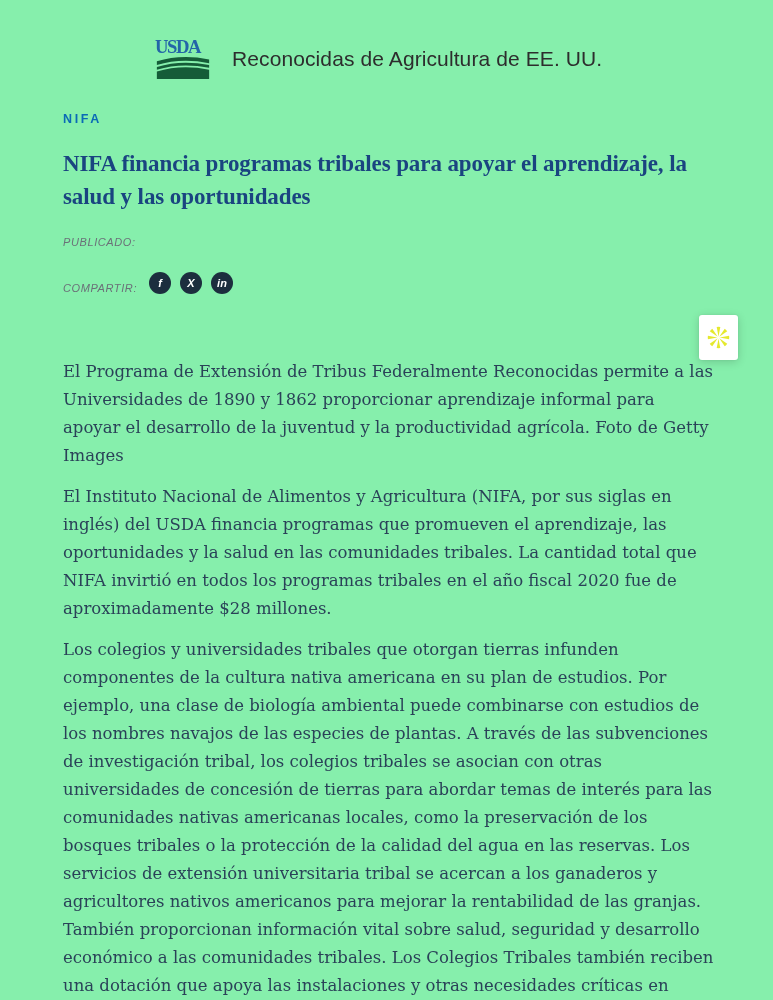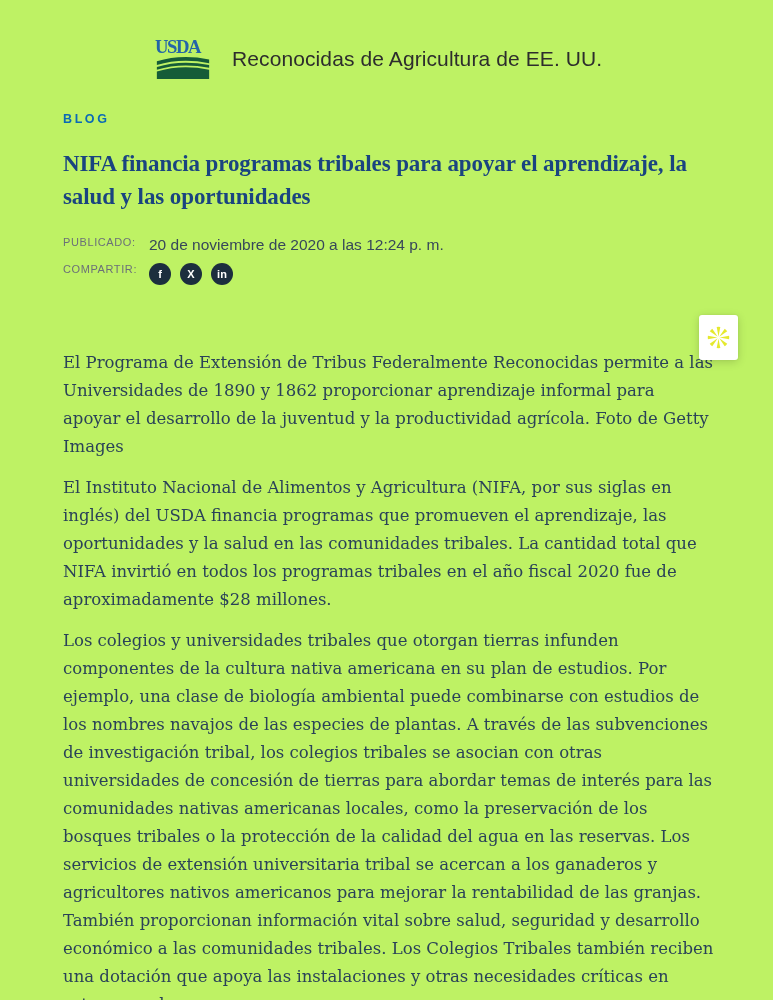--- a/index.html
+++ b/index.html
@@ -1,21 +1,21 @@
 <!DOCTYPE html>
 <html><head>
 <meta charset="utf-8">
 <style>
   * { margin: 0; padding: 0; box-sizing: border-box; }
   html, body { background: #ffffff; }
   .page {
     position: relative;
     width: 773px;
     height: 1000px;
-    background: #bef264;
+    background: #86efac;
     overflow: hidden;
     font-family: "Liberation Sans", sans-serif;
   }
 
   
   .site-header {
     position: absolute;
     top: 36px;
     left: 155px;
     display: flex;
@@ -47,24 +47,25 @@
     margin-top: 21px;
     font-size: 23px;
     line-height: 33px;
     font-weight: bold;
     color: #1a4480;
     letter-spacing: -0.1px;
     font-family: Liberation Serif, serif;
   }
   .meta-row {
     display: flex;
-    align-items: flex-start;
+    align-items: flex-end;
     margin-top: 23px;
+    font-style: italic;
   }
-  .meta-row.share-row { margin-top: 9px; }
+  .meta-row.share-row { margin-top: 24px; }
   .meta-label {
     width: 86px;
     flex: 0 0 86px;
     font-size: 11px;
     letter-spacing: 0.6px;
     color: #6b7078;
   }
   .meta-value {
     font-size: 15.5px;
     color: #37475a;
@@ -123,27 +124,26 @@
         <text x="0" y="17" fill="#2365a8" font-family="Liberation Serif, serif" font-weight="bold" font-size="20" letter-spacing="-1.5">USDA</text>
         <path d="M2 26 Q 28 18 58 24 L58 28 Q 28 22 2 30 Z" fill="#155c38"></path>
         <path d="M2 32 Q 28 24 58 30 L58 33 Q 28 27 2 35 Z" fill="#155c38"></path>
         <path d="M2 37 Q 28 29 58 35 L58 45 L2 45 Z" fill="#155c38"></path>
       </svg>
     </div>
     <div class="agency-name">Reconocidas de Agricultura de EE. UU.</div>
   </header>
 
   <main class="content">
-    <div class="eyebrow">BLOG</div>
+    <div class="eyebrow">NIFA</div>
 
     <h1 class="article-title">NIFA financia programas tribales para apoyar el aprendizaje, la salud y las oportunidades</h1>
 
     <div class="meta-row">
       <span class="meta-label">PUBLICADO:</span>
-      <span class="meta-value">20 de noviembre de 2020 a las 12:24 p. m.</span>
     </div>
 
     <div class="meta-row share-row">
       <span class="meta-label">COMPARTIR:</span>
       <span class="share-icons">
         <a class="share-circle">
             <span>f</span>
           </a>
         <a class="share-circle">
             <span>X</span>

